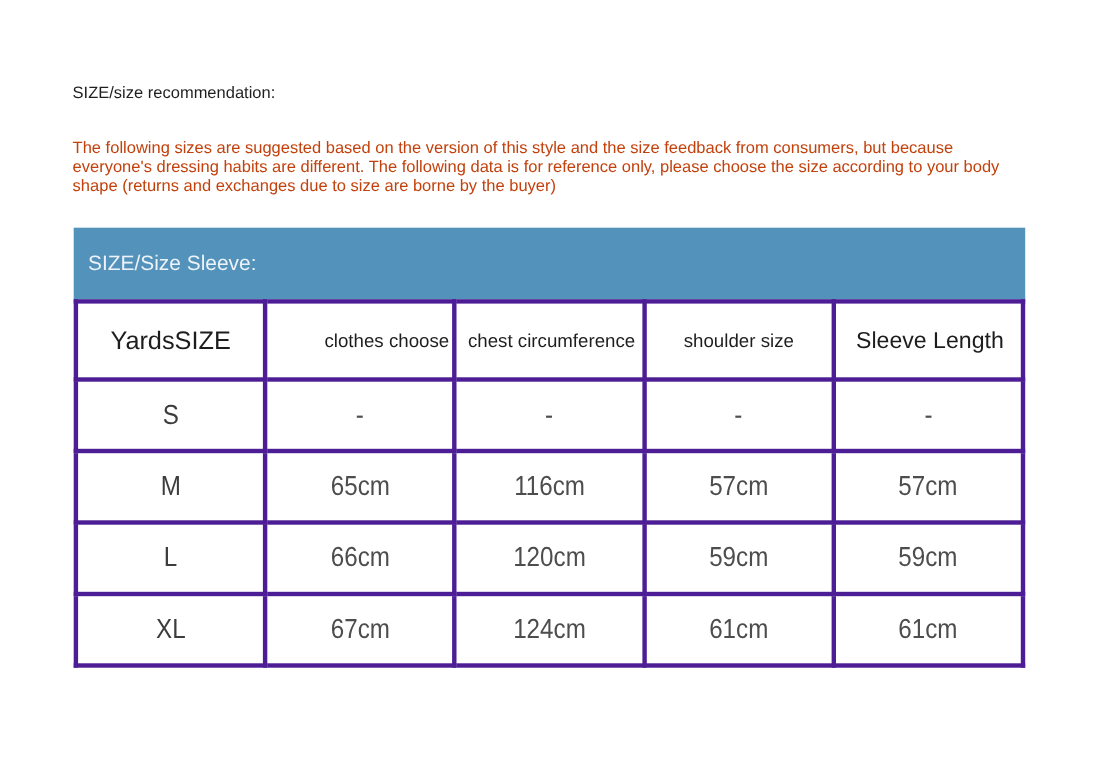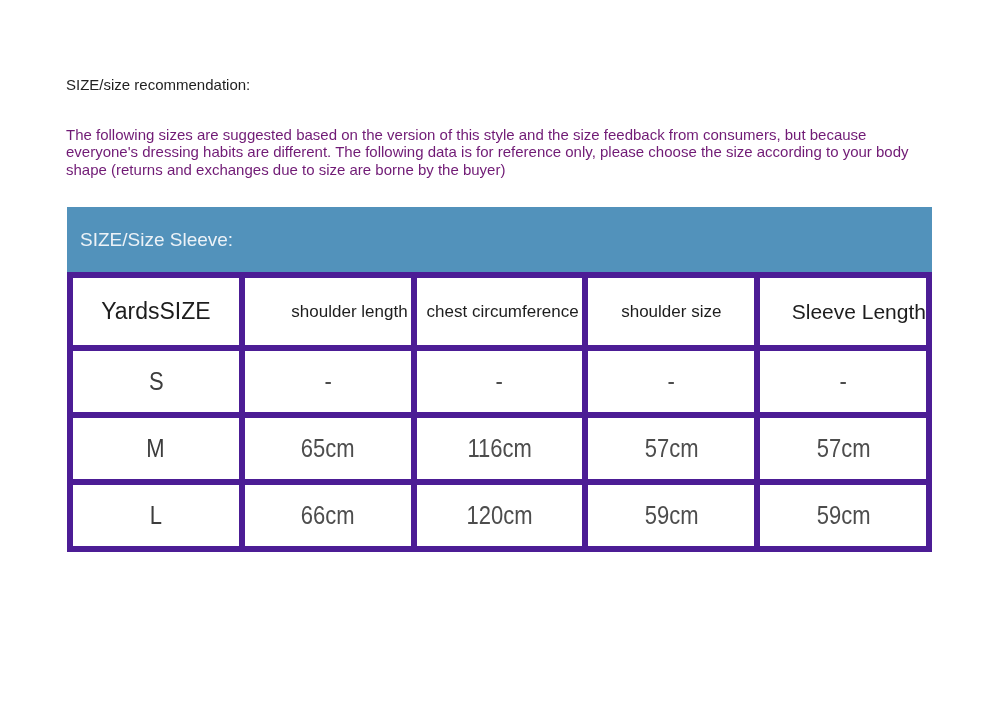--- a/index.html
+++ b/index.html
@@ -23,21 +23,21 @@
     font-size: 15px;
     line-height: 19px;
     font-weight: 400;
     color: #1f1f1f;
   }
   .description {
     margin: 32px 0 0 0;
     width: 872px;
     font-size: 15px;
     line-height: 17.4px;
-    color: #701a75;
+    color: #c2410c;
   }
   .banner {
     box-sizing: border-box;
     margin: 29px 0 0 1px;
     width: 865px;
     height: 65px;
     background: #5292BB;
     color: #ECF2F7;
     font-size: 19px;
     display: flex;
@@ -45,37 +45,37 @@
     padding-left: 13px;
   }
   table.size-table {
     margin-left: 1px;
     width: 865px;
     border-collapse: collapse;
     table-layout: fixed;
   }
   .size-table th,
   .size-table td {
-    border: 6px solid #4c1d95;
+    border: 4px solid #4c1d95;
     background: #ffffff;
     font-weight: 400;
     text-align: center;
     vertical-align: middle;
     padding: 0;
   }
   .size-table thead th {
     height: 67px;
     color: #1d1d1d;
     line-height: 1.25;
   }
   .size-table th:nth-child(1) { font-size: 23px; }
   .size-table th:nth-child(2) { font-size: 17px; text-align: right; padding-right: 3px; }
   .size-table th:nth-child(3) { font-size: 17px; text-align: left;  padding-left: 10px; }
   .size-table th:nth-child(4) { font-size: 17px; }
-  .size-table th:nth-child(5) { font-size: 21px; text-align: right;  padding-left: 3px; }
+  .size-table th:nth-child(5) { font-size: 21px; text-align: center;  padding-left: 3px; }
   .size-table tbody td {
     height: 61px;
     font-size: 25px;
     color: #4d4d4d;
   }
   .size-table tbody td.size-cell {
     color: #3d3d3d;
   }
   .size-table tbody td > span {
     display: inline-block;
@@ -94,21 +94,21 @@
   <p class="description">The following sizes are suggested based on the version of this style and the size feedback from consumers, but because everyone's dressing habits are different. The following data is for reference only, please choose the size according to your body shape (returns and exchanges due to size are borne by the buyer)</p>
 
   <div class="banner">
     <span>SIZE/Size Sleeve:</span>
   </div>
 
   <table class="size-table">
     <thead>
       <tr>
         <th>YardsSIZE</th>
-        <th>shoulder length</th>
+        <th>clothes choose</th>
         <th>chest circumference</th>
         <th>shoulder size</th>
         <th>Sleeve Length</th>
       </tr>
     </thead>
     <tbody>
       <tr>
         <td class="size-cell"><span>S</span></td>
         <td><span>-</span></td>
         <td><span>-</span></td>
@@ -122,16 +122,23 @@
         <td><span>57cm</span></td>
         <td><span>57cm</span></td>
       </tr>
       <tr>
         <td class="size-cell"><span>L</span></td>
         <td><span>66cm</span></td>
         <td><span>120cm</span></td>
         <td><span>59cm</span></td>
         <td><span>59cm</span></td>
       </tr>
+      <tr>
+        <td class="size-cell"><span>XL</span></td>
+        <td><span>67cm</span></td>
+        <td><span>124cm</span></td>
+        <td><span>61cm</span></td>
+        <td><span>61cm</span></td>
+      </tr>
     </tbody>
   </table>
 
 </div>
 
 </body></html>

